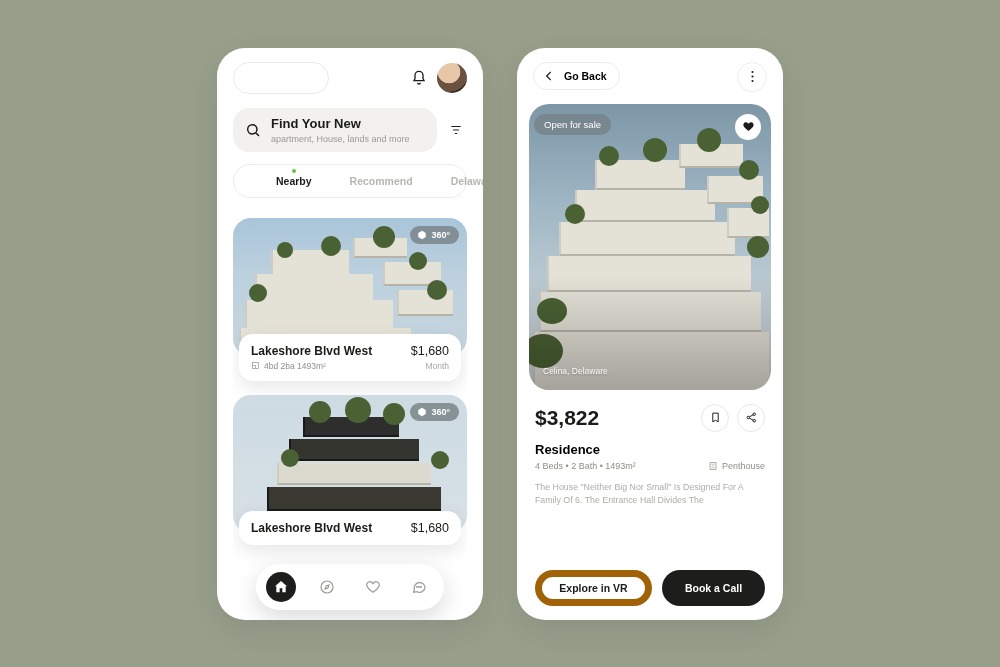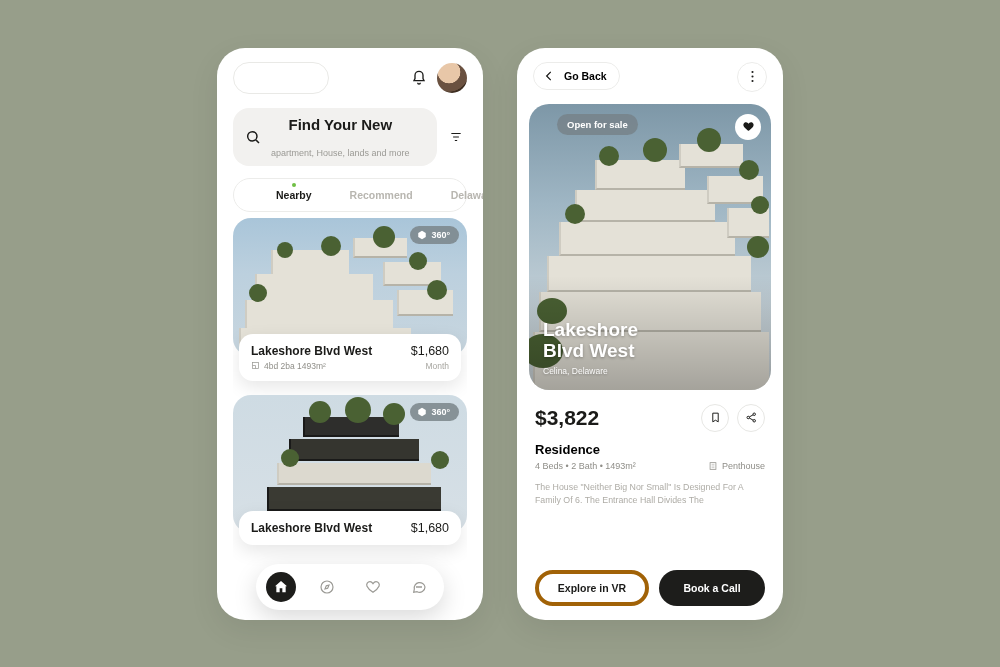--- a/index.html
+++ b/index.html
@@ -53,22 +53,22 @@
   }
   .search-box {
     flex: 1;
     background: #f2f1ef;
     border-radius: 16px;
     display: flex; align-items: center;
     padding: 8px 12px;
     gap: 10px;
   }
   .search-box svg { width: 16px; height: 16px; flex-shrink: 0; }
-  .search-text .t1 { font-size: 15px; font-weight: 600; color: #1b1b19; text-align: center; }
-  .search-text .t2 { font-size: 9px; color: #9b9a95; margin-top: 15px; }
+  .search-text .t1 { font-size: 13px; font-weight: 600; color: #1b1b19; }
+  .search-text .t2 { font-size: 9px; color: #9b9a95; margin-top: 3px; }
   .filter-btn { width: 22px; display: flex; justify-content: center; }
   .filter-btn svg { width: 14px; height: 14px; }
 
   .tabs {
     margin: 12px 16px 0 16px;
     border: 1px solid #ececea;
     border-radius: 20px;
     display: flex;
     padding: 10px 4px;
     justify-content: space-around;
@@ -185,23 +185,23 @@
 
   .hero {
     margin: 12px 12px 0 12px;
     height: 286px;
     border-radius: 20px;
     position: relative;
     overflow: hidden;
     background: linear-gradient(180deg,#7d97a7 0%, #9fb6c4 35%, #c2cfd6 70%, #cfd7da 100%);
   }
   .sale-badge {
-    position: absolute; top: 10px; left: 28px;
+    position: absolute; top: 10px; left: 5px;
     background: rgba(119,131,137,0.85);
-    color: #fff; font-size: 9.5px; font-weight: 700;
+    color: #fff; font-size: 9.5px; font-weight: 400;
     padding: 5px 10px; border-radius: 13px;
   }
   .fav-btn {
     position: absolute; top: 10px; right: 10px;
     width: 26px; height: 26px; border-radius: 50%;
     background: #fff;
     display: flex; align-items: center; justify-content: center;
   }
   .fav-btn svg { width: 13px; height: 13px; }
   .hero-text {
@@ -241,21 +241,21 @@
   .cta-row {
     position: absolute; left: 18px; right: 18px; bottom: 14px;
     display: flex; gap: 10px;
   }
   .cta {
     flex: 1; height: 36px;
     border-radius: 18px;
     display: flex; align-items: center; justify-content: center;
     font-size: 10.5px; font-weight: 700;
   }
-  .cta.outline { border: 4px solid #a16207; color: #1b1b19; background: #fff; }
+  .cta.outline { border: 7px solid #a16207; color: #1b1b19; background: #fff; }
   .cta.solid { background: #1d1d1b; color: #fff; }
 
   .hero-overlay {
     position: absolute; inset: 0;
     background: linear-gradient(to top, rgba(0,0,0,0.28) 0%, rgba(0,0,0,0) 40%);
   }
 </style>
 </head>
 <body>
 
@@ -442,21 +442,20 @@
       <div class="green-dot" style="left:218px;top:132px;width:22px;height:22px"></div>
     </div>
     <div class="hero-overlay"></div>
     <div class="sale-badge">Open for sale</div>
     <div class="fav-btn">
       <svg viewBox="0 0 24 24" fill="#1b1b19">
           <path d="M12 20s-7-4.5-9-9c-1.5-3.5 1-7 4.5-7 2 0 3.5 1.5 4.5 3 1-1.5 2.5-3 4.5-3 3.5 0 6 3.5 4.5 7-2 4.5-9 9-9 9z"></path>
         </svg>
     </div>
     <div class="hero-text">
-      <div class="h1"><span>Lakeshore</span><br><span>Blvd West</span></div>
       <div class="loc">Celina, Delaware</div>
     </div>
   </div>
 
   <div class="price-row">
     <div class="big-price">$3,822</div>
     <div class="spacer"></div>
     <div class="circ-btn">
       <svg viewBox="0 0 24 24" fill="none" stroke="#1b1b19" stroke-width="1.8">
           <path d="M7 4h10v16l-5-3-5 3V4z"></path>

